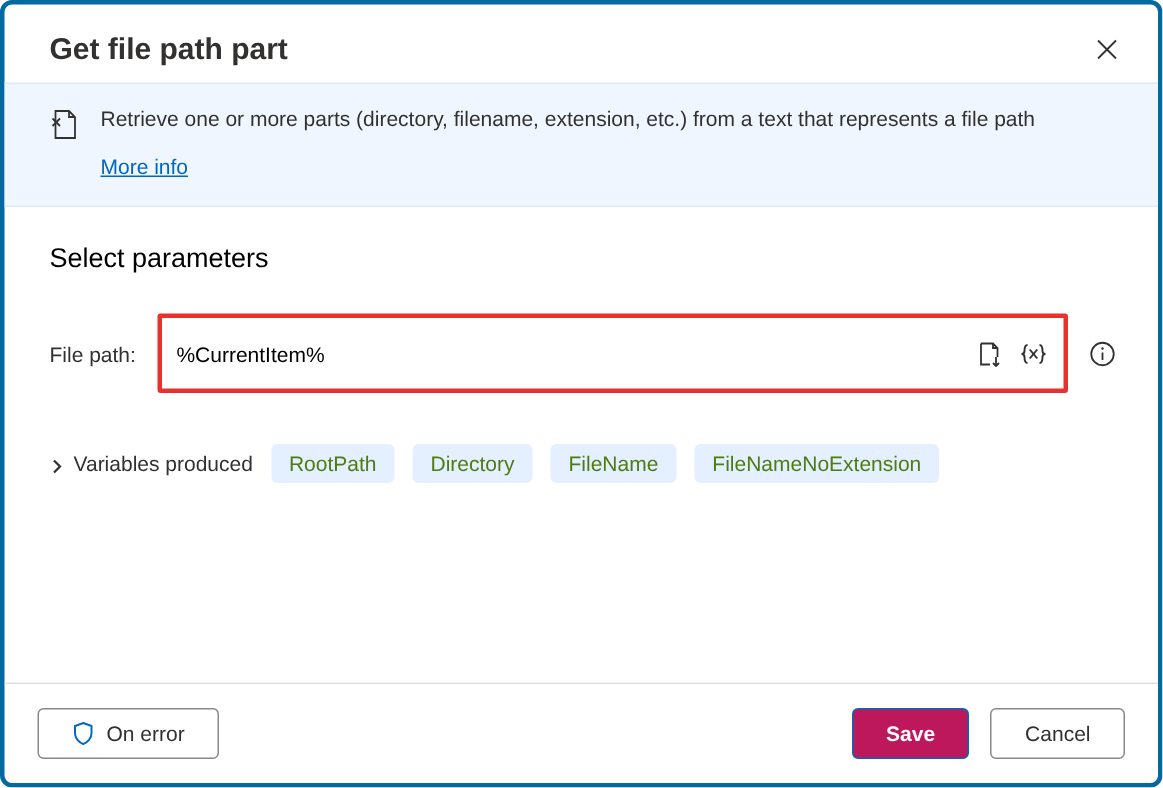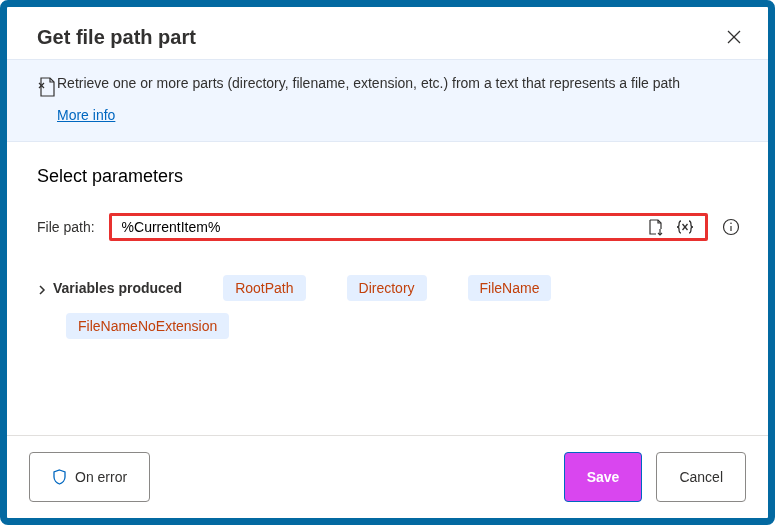--- a/index.html
+++ b/index.html
@@ -6,21 +6,21 @@
   body {
     margin: 0;
     font-family: "Segoe UI", -apple-system, sans-serif;
     font-size: 14px;
     color: #323130;
     background: #fff;
   }
   .dialog {
     width: 775px;
     height: 525px;
-    border: 7px solid #0369a1;
+    border: 3px solid #0369a1;
     border-radius: 8px;
     display: flex;
     flex-direction: column;
     overflow: hidden;
     position: relative;
   }
   .titlebar {
     display: flex;
     align-items: center;
     justify-content: space-between;
@@ -38,20 +38,21 @@
     cursor: pointer;
     padding: 4px;
     line-height: 0;
   }
   .info-banner {
     background: #f0f6ff;
     border-top: 1px solid #e1e9f5;
     border-bottom: 1px solid #e1e9f5;
     padding: 14px 30px 16px 30px;
     display: flex;
+    gap: 14px;
   }
   .info-banner .icon-slot {
     flex: 0 0 auto;
     padding-top: 2px;
   }
   .info-banner .text {
     color: #323130;
     line-height: 1.4;
   }
   .more-info {
@@ -81,21 +82,21 @@
     color: #323130;
     white-space: nowrap;
   }
   .input-wrap {
     flex: 1 1 auto;
     position: relative;
     border: 3px solid #e8312f;
     border-radius: 2px;
     display: flex;
     align-items: center;
-    height: 28px;
+    height: 53px;
     background: #fff;
   }
   .input-wrap input {
     flex: 1 1 auto;
     border: none;
     outline: none;
     padding: 0 10px;
     font-size: 14px;
     font-family: inherit;
     background: transparent;
@@ -125,56 +126,55 @@
     gap: 12px;
     margin-top: 34px;
     flex-wrap: wrap;
   }
   .expand-chevron {
     display: inline-flex;
     align-items: flex-end;
     gap: 6px;
     cursor: pointer;
     color: #323130;
-    font-weight: 700;
+    font-weight: 400;
   }
   .var-pill {
     background: #e4efff;
-    color: #c2410c;
+    color: #4d7c0f;
     border-radius: 4px;
     padding: 5px 12px;
     font-size: 14px;
     cursor: pointer;
-    margin-left: 29px;
   }
   .footer {
     border-top: 1px solid #e1dfdd;
     padding: 16px 22px;
     display: flex;
     align-items: center;
     justify-content: space-between;
   }
   .btn {
-    height: 50px;
+    height: 34px;
     padding: 0 22px;
     border-radius: 4px;
     font-size: 14px;
     font-family: inherit;
     cursor: pointer;
     display: inline-flex;
     align-items: center;
     gap: 8px;
   }
   .btn-outline {
     background: #fff;
     border: 1px solid #8a8886;
     color: #323130;
   }
   .btn-primary {
-    background: #d946ef;
+    background: #be185d;
     border: 1px solid #0067c0;
     color: #fff;
     font-weight: 600;
   }
   .footer-right {
     display: flex;
     gap: 14px;
   }
 </style>
 </head>

